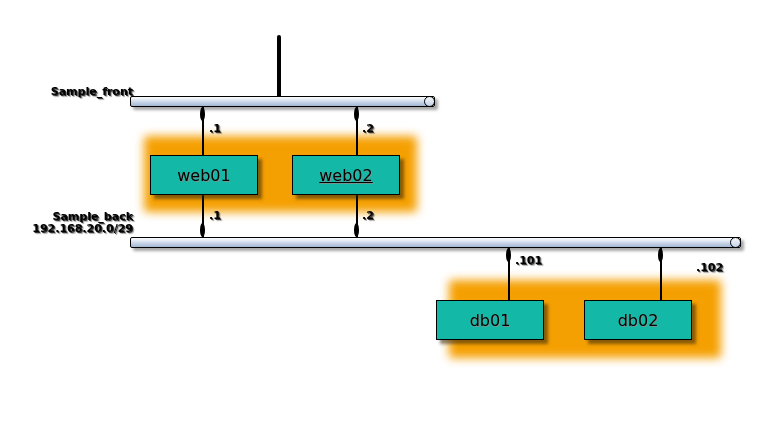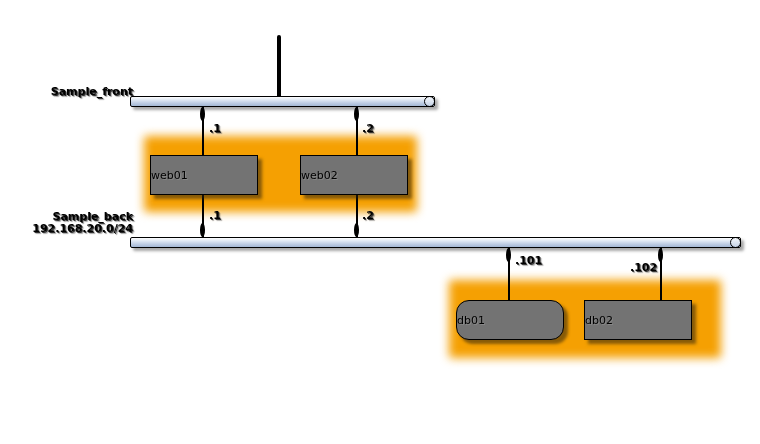--- a/index.html
+++ b/index.html
@@ -32,27 +32,27 @@
   .netlabel-front{left:11px;top:86px;}
   .netlabel-back{left:11px;top:211px;}
   
   .group{
     position:absolute;background:#F5A002;filter:blur(5px);border-radius:3px;z-index:1;
   }
   .group-web{left:144px;top:136px;width:273px;height:76px;}
   .group-db{left:449px;top:280px;width:272px;height:78px;}
   
   .node{
-    position:absolute;width:106px;height:38px;background:#737373;border:1.5px solid #000;
-    box-shadow:4px 4px 3px rgba(45,35,15,0.55);display:flex;align-items:center;
-    font-size:11px;z-index:4;text-shadow:1px 1px 0 rgba(140,140,140,0.8);
+    position:absolute;width:106px;height:38px;background:#14b8a6;border:1.5px solid #000;
+    box-shadow:4px 4px 3px rgba(45,35,15,0.55);display:flex;align-items:center;justify-content:center;
+    font-size:16px;z-index:4;text-shadow:1px 1px 0 rgba(140,140,140,0.8);
   }
   .node-web01{left:150px;top:155px;}
-  .node-web02{left:300px;top:155px;}
-  .node-db01{left:456px;top:300px;border-radius:13px;}
+  .node-web02{left:292px;top:155px;text-decoration:underline;}
+  .node-db01{left:436px;top:300px;}
   .node-db02{left:584px;top:300px;}
   
   .conn{position:absolute;width:2px;background:#000;z-index:2;}
   .c-f-web01{left:202px;top:106px;height:49px;}
   .c-f-web02{left:356px;top:106px;height:49px;}
   .c-b-web01{left:202px;top:193px;height:45px;}
   .c-b-web02{left:356px;top:193px;height:45px;}
   .c-b-db01{left:508px;top:247px;height:53px;}
   .c-b-db02{left:660px;top:247px;height:53px;}
   
@@ -66,21 +66,21 @@
   
   .port{
     position:absolute;font-size:11px;font-weight:bold;z-index:5;
     text-shadow:1px 1px 0 rgba(20,20,20,0.8),2px 2px 1px rgba(0,0,0,0.3);
   }
   .p1{left:209px;top:122px;}
   .p2{left:362px;top:122px;}
   .p3{left:209px;top:209px;}
   .p4{left:362px;top:209px;}
   .p5{left:515px;top:254px;}
-  .p6{left:630px;top:261px;}
+  .p6{left:696px;top:261px;}
 </style>
 </head>
 <body>
 
 <div class="canvas">
 
   <div class="uplink"></div>
 
   <div class="group group-web"></div>
   <div class="group group-db"></div>
@@ -104,21 +104,21 @@
   </div>
   <div class="netbar bar-back">
     <div class="cap"></div>
   </div>
 
   <div class="netlabel netlabel-front">
     <div>Sample_front</div>
   </div>
   <div class="netlabel netlabel-back">
     <div>Sample_back</div>
-    <div>192.168.20.0/24</div>
+    <div>192.168.20.0/29</div>
   </div>
 
   <div class="node node-web01">
     <span>web01</span>
   </div>
   <div class="node node-web02">
     <span>web02</span>
   </div>
   <div class="node node-db01">
     <span>db01</span>

